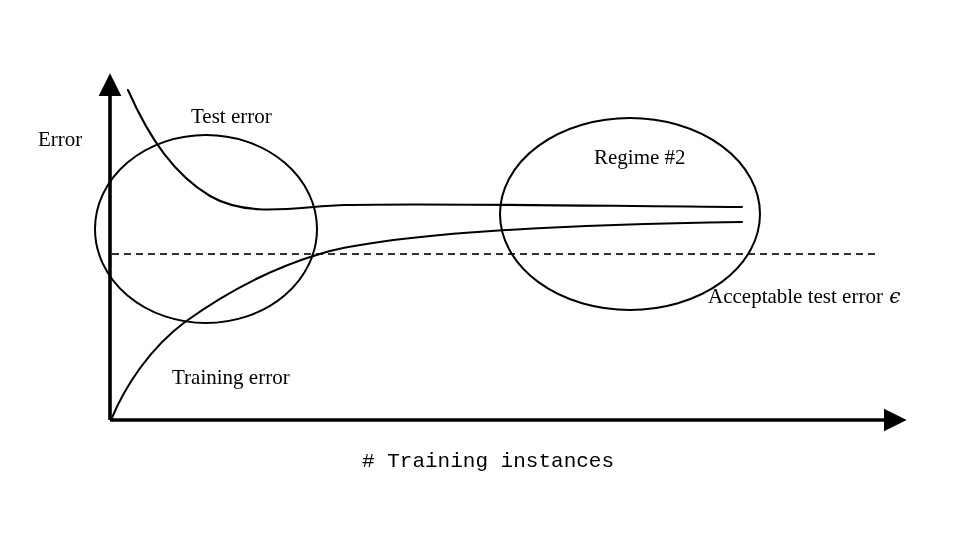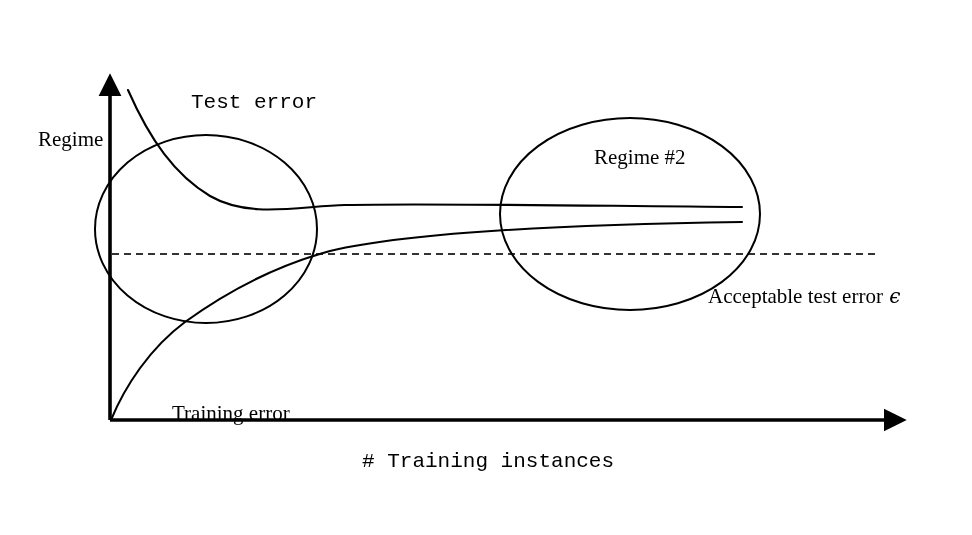--- a/index.html
+++ b/index.html
@@ -33,24 +33,24 @@
     line-height: 24px;
     white-space: nowrap;
     -webkit-font-smoothing: antialiased;
   }
   .eps {
     font-style: italic;
     font-family: "DejaVu Serif", "Liberation Serif", serif;
     font-size: 20px;
   }
   #label-error        { left: 38px;  top: 127px; }
-  #label-test-error   { left: 191px; top: 91px; font-family: Liberation Mono, monospace;  }
+  #label-test-error   { left: 191px; top: 104px;  }
   #label-regime-1     { left: 154px; top: 197px; }
   #label-regime-2     { left: 594px; top: 145px; }
-  #label-training-err { left: 172px; top: 365px; margin-top: 36px; }
+  #label-training-err { left: 172px; top: 365px; }
   #label-acceptable   { left: 708px; top: 284px; }
   #label-xaxis        { left: 362px; top: 450px; font-family: Liberation Mono, monospace; }
 </style>
 </head>
 <body>
 
 <div id="figure-root">
 
   <svg id="figure-svg" viewBox="0 0 972 535" xmlns="http://www.w3.org/2000/svg">
 
@@ -75,21 +75,21 @@
              C 125,386 150,348 185,322
              C 225,293 275,266 330,251
              C 420,230 600,224 742,222" fill="none" stroke="#000000" stroke-width="2.1" stroke-linecap="round"></path>
 
     <ellipse cx="206" cy="229" rx="111" ry="94" fill="none" stroke="#000000" stroke-width="2.0"></ellipse>
 
     <ellipse cx="630" cy="214" rx="130" ry="96" fill="none" stroke="#000000" stroke-width="2.0"></ellipse>
 
   </svg>
 
-  <div class="fig-label" id="label-error">Regime</div>
+  <div class="fig-label" id="label-error">Error</div>
 
   <div class="fig-label" id="label-test-error">Test error</div>
 
 
   <div class="fig-label" id="label-regime-2">Regime #2</div>
 
   <div class="fig-label" id="label-training-err">Training error</div>
 
   <div class="fig-label" id="label-acceptable"><span>Acceptable test error</span><span class="eps"> ϵ</span></div>
 

